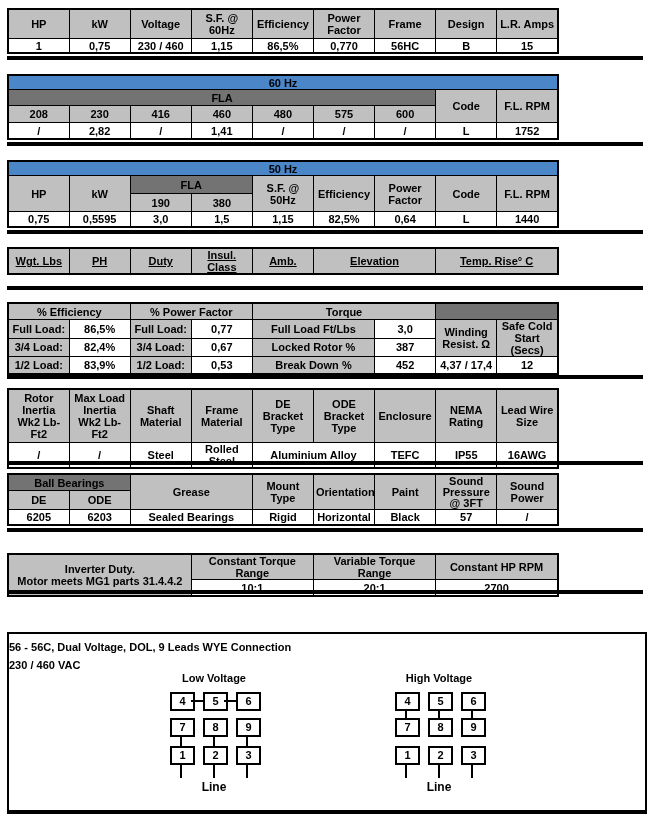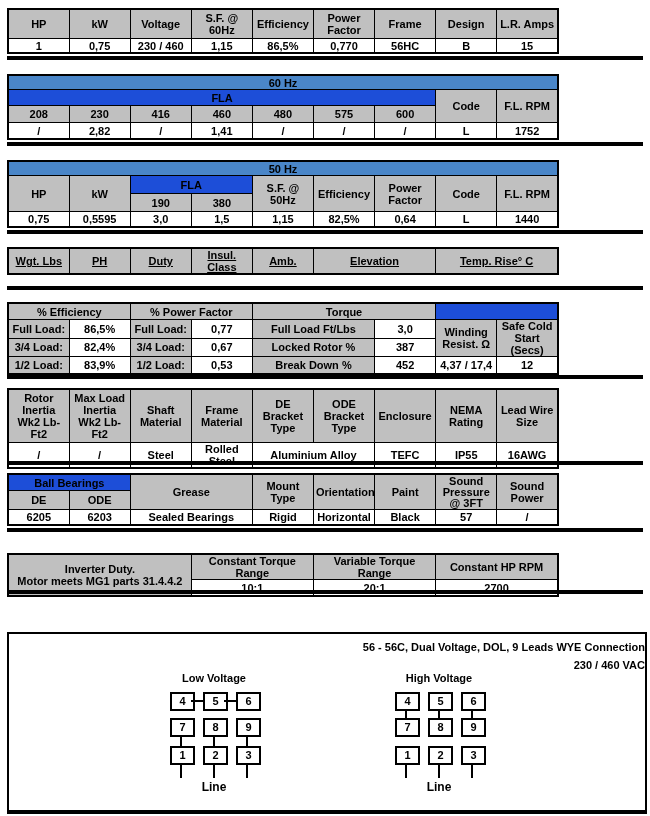--- a/index.html
+++ b/index.html
@@ -16,21 +16,21 @@
     border:2px solid #000; background:#fff;
   }
   .tbl td {
     border:1px solid #000;
     font-family:"Liberation Sans", sans-serif;
     font-size:11px; line-height:12px; font-weight:bold;
     text-align:center; vertical-align:middle;
     padding:0 2px; overflow:hidden; color:#000;
   }
   .g { background:#c0c0c0; }
-  .d { background:#1d4ed8; }
+  .d { background:#737373; }
   .b { background:#4a86c8; }
   .ra { text-align:right; padding-right:4px; }
   tr.h28 > td { height:28px; }
   tr.h13 > td { height:13px; }
   tr.h14 > td { height:14px; }
   tr.h15 > td { height:15px; }
   tr.h16 > td { height:16px; }
   tr.h17 > td { height:17px; }
   tr.h18 > td { height:18px; }
   tr.h52 > td { height:52px; }
@@ -47,21 +47,21 @@
     font-size:11px; font-weight:bold;
   }
   .wbox-head .wcode {
     position:absolute; left:240px; top:0; height:24px; line-height:24px;
     font-size:11px; font-weight:bold;
   }
   .wbox-body {
     position:absolute; left:7px; top:632px; width:636px; height:176px;
     border:2px solid #000; border-bottom-width:4px; background:#fff;
   }
-  .wcenter { position:absolute; left:0; width:100%; text-align:right; font-size:11px; font-weight:bold; }
+  .wcenter { position:absolute; left:0; width:100%; text-align:left; font-size:11px; font-weight:bold; }
   .vlabel { position:absolute; width:88px; text-align:center; font-size:11px; font-weight:bold; top:38px; }
   .tgrid { position:absolute; top:58px; width:88px; height:104px; }
   .tbox {
     position:absolute; width:21px; height:15px; border:2px solid #000; background:#fff;
     font-size:11px; line-height:14px; font-weight:bold; text-align:center;
   }
   .conn { position:absolute; background:#000; }
   .linelbl { position:absolute; left:0; width:88px; top:88px; text-align:center; font-size:12px; font-weight:bold; }
 </style>
 </head>

